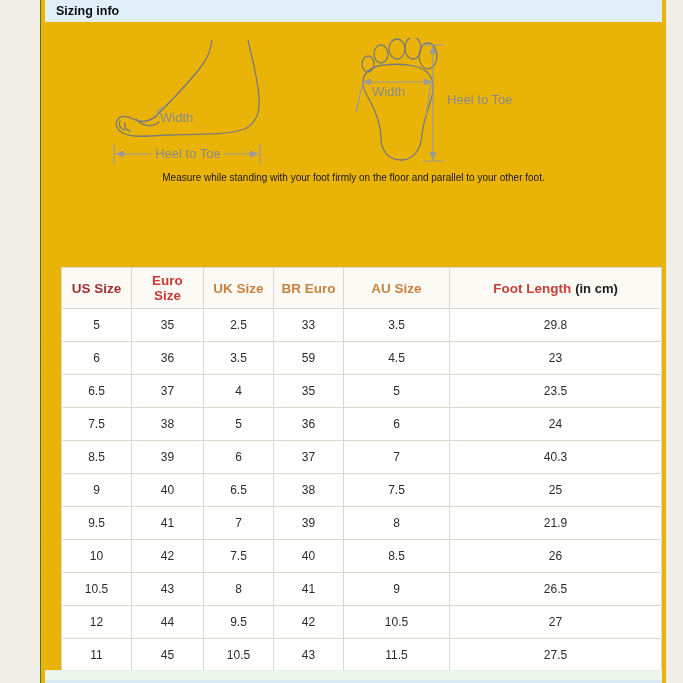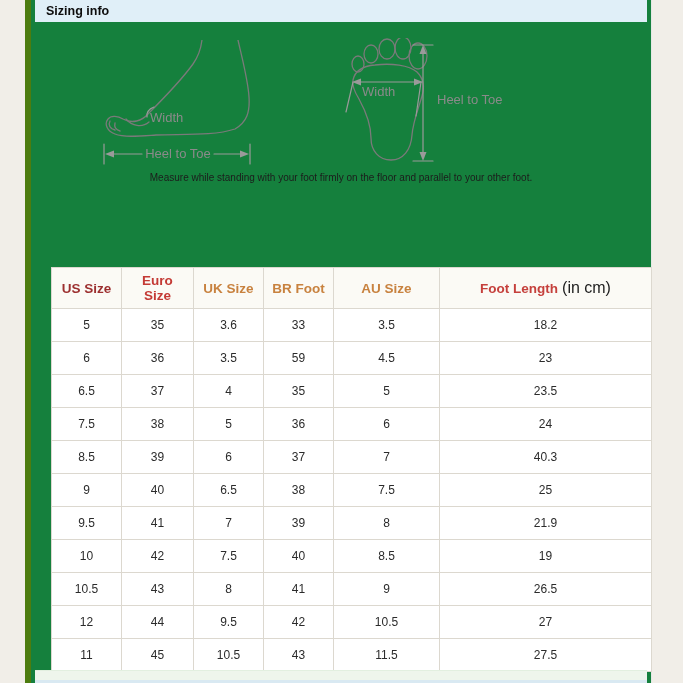--- a/index.html
+++ b/index.html
@@ -4,24 +4,24 @@
 <style>
   html,body{margin:0;padding:0;}
   body{
     width:683px;height:683px;
     background:#f1eee8;
     font-family:"Liberation Sans", sans-serif;
     position:relative;
     overflow:hidden;
   }
   .panel{
-    position:absolute;left:25px;top:0;
+    position:absolute;left:40px;top:0;
     width:627px;height:683px;
-    background:#15803d;
-    border-left:6px solid #4d7c0f;
+    background:#eab308;
+    border-left:1px solid #4d7c0f;
     border-right:1px solid #e4e8e5;
     box-sizing:border-box;
   }
   .titlebar{
     margin:0 4px;height:22px;
     background:#e0eff8;
     display:flex;align-items:center;
     padding-left:11px;
     font-size:12.5px;font-weight:bold;color:#0d0d0d;
   }
@@ -51,21 +51,21 @@
     background:#fbfaf5;
   }
   .size-table td{
     height:30px;
     font-size:12px;color:#2b2b2b;
   }
   .c-us{color:#9c2f2f;}
   .c-euro{color:#c43a35;padding:0 6px;}
   .c-warm{color:#c8823f;}
   .c-foot{color:#c5403c;}
-  .unit{color:#1d1d1d;font-weight:normal;font-size:16px;margin-left:4px;}
+  .unit{color:#1d1d1d;font-weight:bold;font-size:13px;margin-left:4px;}
   .bottom-strip{
     position:absolute;left:4px;right:4px;bottom:3px;height:9px;
     background:#eef5ec;border-top:1px solid #e2efe0;
   }
   .bottom-line{
     position:absolute;left:4px;right:4px;bottom:0;height:3px;
     background:#d9e9f2;
   }
   .diag-stroke{fill:none;stroke:#7a7a7a;stroke-width:1.3;stroke-linecap:round;}
   .dim-stroke{fill:none;stroke:#9a9a9a;stroke-width:1.2;stroke-linecap:round;}
@@ -131,33 +131,33 @@
         <col style="width:70px">
       <col style="width:70px">
         <col style="width:106px">
         <col style="width:212px">
     </colgroup>
     <thead>
       <tr>
         <th class="c-us">US Size</th>
         <th class="c-euro">Euro Size</th>
         <th class="c-warm">UK Size</th>
-        <th class="c-warm">BR Foot</th>
+        <th class="c-warm">BR Euro</th>
         <th class="c-warm">AU Size</th>
         <th class="c-foot"><span>Foot Length</span><span class="unit">(in cm)</span></th>
       </tr>
     </thead>
     <tbody>
       <tr>
         <td>5</td>
         <td>35</td>
-        <td>3.6</td>
+        <td>2.5</td>
         <td>33</td>
         <td>3.5</td>
-        <td>18.2</td>
+        <td>29.8</td>
       </tr>
       <tr>
         <td>6</td>
         <td>36</td>
         <td>3.5</td>
         <td>59</td>
         <td>4.5</td>
         <td>23</td>
       </tr>
       <tr>
@@ -199,21 +199,21 @@
         <td>39</td>
         <td>8</td>
         <td>21.9</td>
       </tr>
       <tr>
         <td>10</td>
         <td>42</td>
         <td>7.5</td>
         <td>40</td>
         <td>8.5</td>
-        <td>19</td>
+        <td>26</td>
       </tr>
       <tr>
         <td>10.5</td>
         <td>43</td>
         <td>8</td>
         <td>41</td>
         <td>9</td>
         <td>26.5</td>
       </tr>
       <tr>

